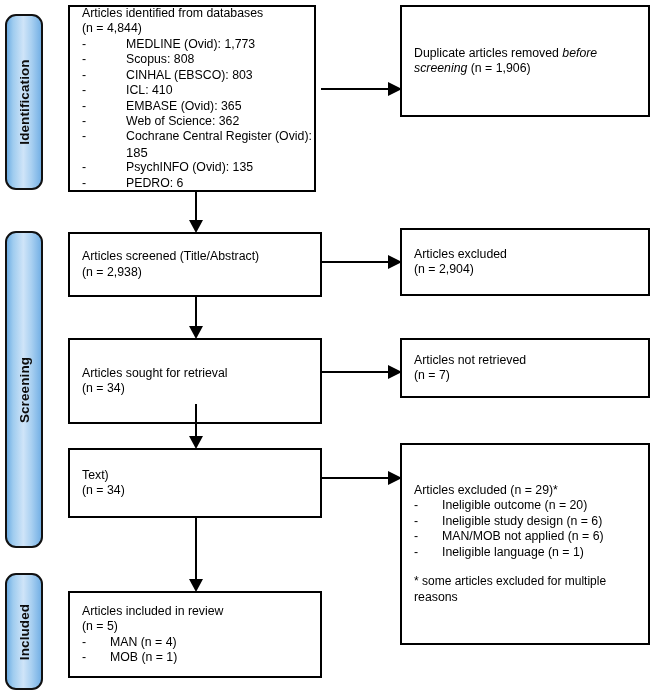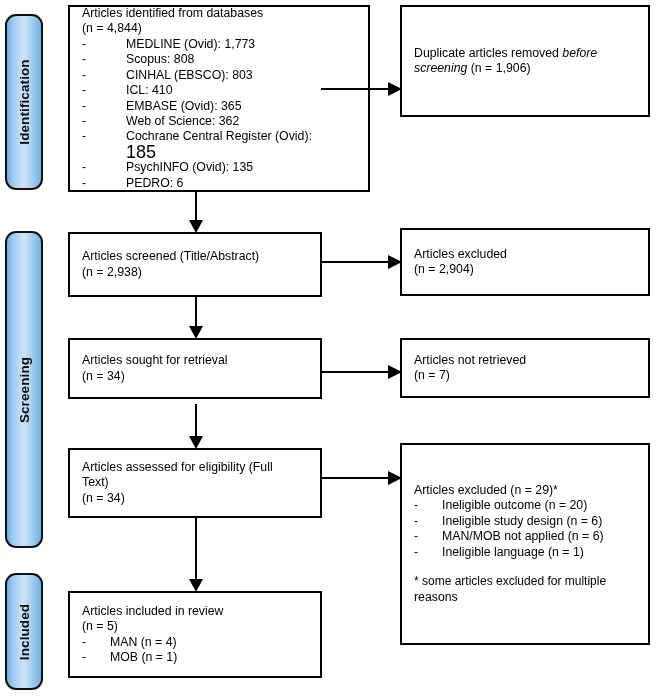--- a/index.html
+++ b/index.html
@@ -85,21 +85,21 @@
   }
   .bullet-row .dash {
     width: 44px;
     flex: 0 0 44px;
   }
   .bullet-row.narrow .dash {
     width: 28px;
     flex: 0 0 28px;
   }
   .cont-line {
-    font-size: 18px;
+    font-size: 13px;
     line-height: 15.4px;
     color: #000000;
     padding-left: 44px;
     white-space: nowrap;
   }
   .ital {
     font-style: italic;
   }
   
   .conn {
@@ -119,21 +119,21 @@
   </div>
 
   <div class="stage-pill" style="top:231px; height:317px;">
     <span class="stage-label">Screening</span>
   </div>
 
   <div class="stage-pill" style="top:573px; height:117px;">
     <span class="stage-label">Included</span>
   </div>
 
-  <div class="flow-box" style="left:68px; top:5px; width:302px; height:187px;justify-content:center;">
+  <div class="flow-box" style="left:68px; top:5px; width:248px; height:187px;justify-content:center;">
     <div class="box-inner">
       <div class="box-line">Articles identified from databases</div>
       <div class="box-line">(n = 4,844)</div>
 
       <div class="bullet-row">
         <span class="dash">-</span>
         <span>MEDLINE (Ovid): 1,773</span>
       </div>
       <div class="bullet-row">
         <span class="dash">-</span>
@@ -184,37 +184,36 @@
     </div>
   </div>
 
   <div class="flow-box" style="left:400px; top:228px; width:250px; height:68px;">
     <div class="box-inner">
       <div class="box-line">Articles excluded</div>
       <div class="box-line">(n = 2,904)</div>
     </div>
   </div>
 
-  <div class="flow-box" style="left:68px; top:338px; width:254px; height:61px;">
+  <div class="flow-box" style="left:68px; top:338px; width:254px; height:86px;">
     <div class="box-inner">
       <div class="box-line">Articles sought for retrieval</div>
       <div class="box-line">(n = 34)</div>
     </div>
   </div>
 
   <div class="flow-box" style="left:400px; top:338px; width:250px; height:60px;">
     <div class="box-inner">
       <div class="box-line">Articles not retrieved</div>
       <div class="box-line">(n = 7)</div>
     </div>
   </div>
 
   <div class="flow-box" style="left:68px; top:448px; width:254px; height:70px;">
     <div class="box-inner">
-      <div class="box-line">Articles assessed for eligibility (Full</div>
       <div class="box-line">Text)</div>
       <div class="box-line">(n = 34)</div>
     </div>
   </div>
 
   <div class="flow-box" style="left:400px; top:443px; width:250px; height:202px;">
     <div class="box-inner">
       <div class="box-line">Articles excluded (n = 29)*</div>
 
       <div class="bullet-row narrow">

